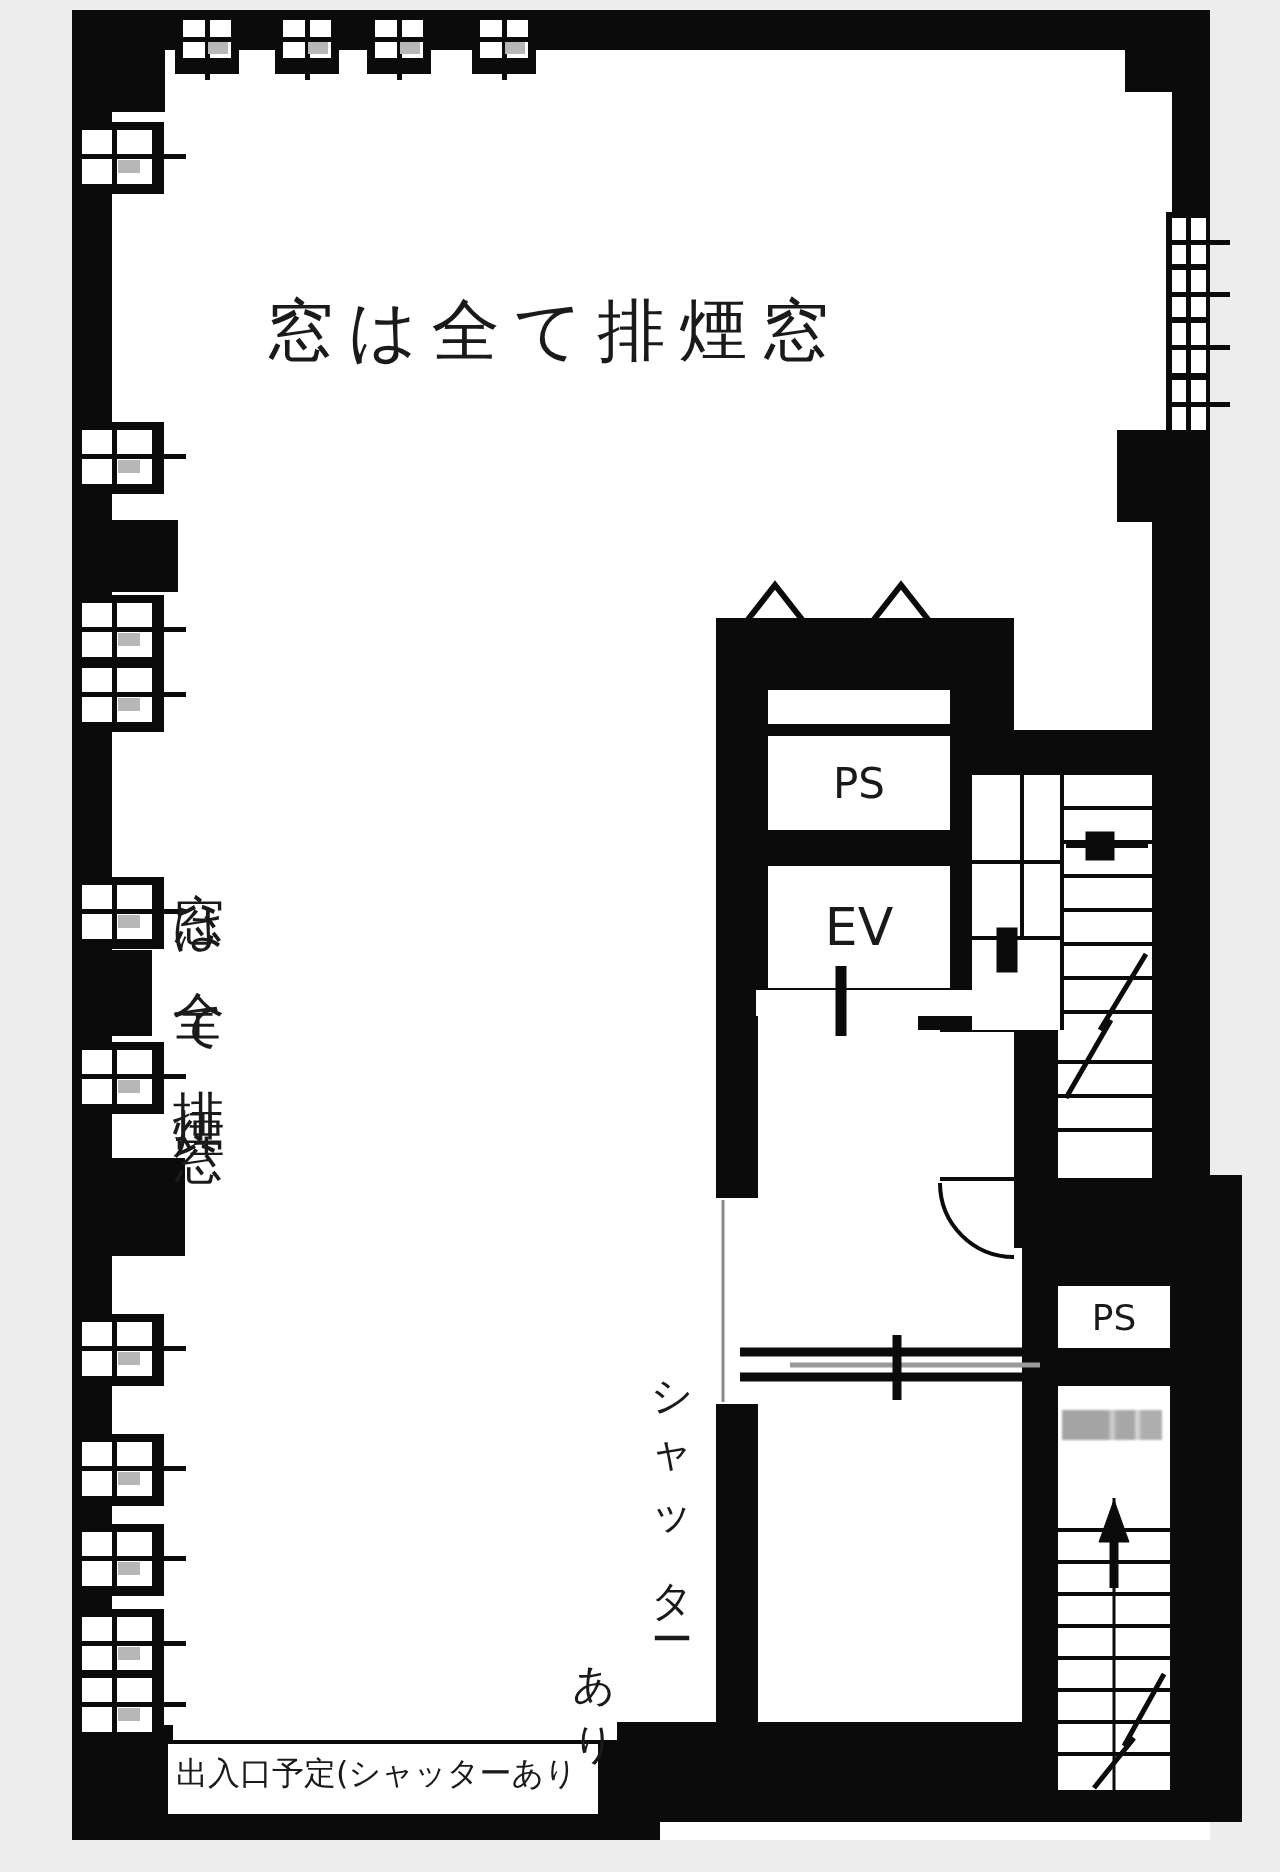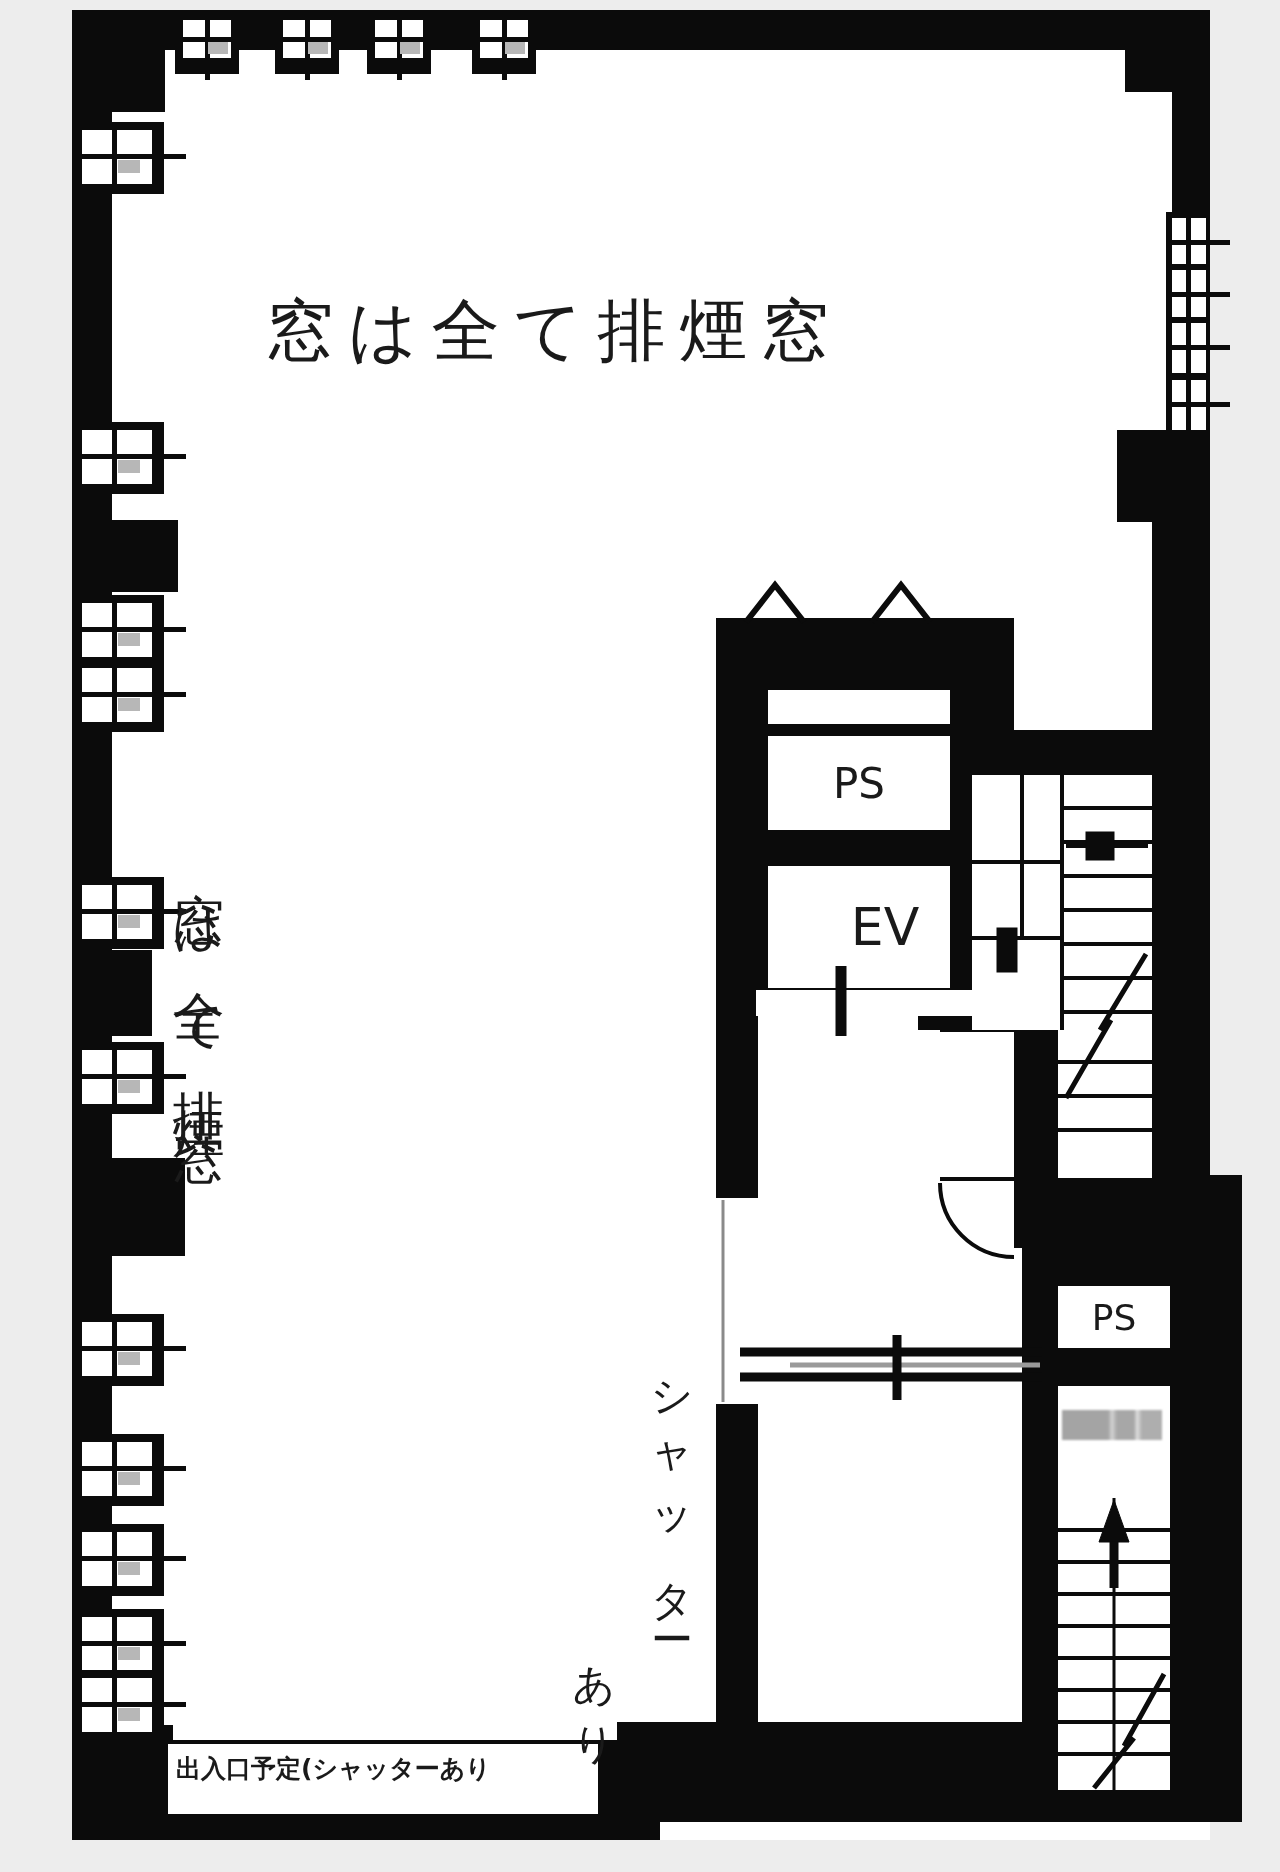--- a/index.html
+++ b/index.html
@@ -223,26 +223,26 @@
 
   <div class="abs" style="left:266px;top:284px;z-index:7;">
     <div class="label plan">窓は全て排煙窓</div>
   </div>
 
   <div class="abs label vert" style="left:164px;top:850px;font-size:52px;letter-spacing:20px;z-index:7;">窓は全て排煙窓</div>
 
   <div class="abs label vert" style="left:644px;top:1352px;font-size:42px;letter-spacing:18px;z-index:7;">シャッター</div>
   <div class="abs label vert" style="left:566px;top:1636px;font-size:42px;letter-spacing:12px;z-index:7;">あり</div>
 
-  <div class="abs label" style="left:176px;top:1752px;font-size:25px;font-weight:700;z-index:7;">出入口予定(シャッターあり</div>
+  <div class="abs label" style="left:176px;top:1752px;font-size:32px;font-weight:400;z-index:7;">出入口予定(シャッターあり</div>
 
   <div class="abs center label roomtag" style="left:768px;top:736px;width:182px;height:94px;font-size:42px;z-index:7;">
       <span>PS</span>
     </div>
-  <div class="abs center label roomtag" style="left:768px;top:866px;width:182px;height:122px;font-size:52px;z-index:7;padding-left:26px;">
+  <div class="abs center label roomtag" style="left:768px;top:866px;width:182px;height:122px;font-size:52px;z-index:7;">
       <span>EV</span>
     </div>
   <div class="abs center label roomtag" style="left:1058px;top:1286px;width:112px;height:62px;font-size:36px;z-index:7;">
       <span>PS</span>
     </div>
 
   <div class="abs smudge" style="left:1062px;top:1410px;width:100px;height:30px;z-index:7;"></div>
 </div>
 
 </body></html>

